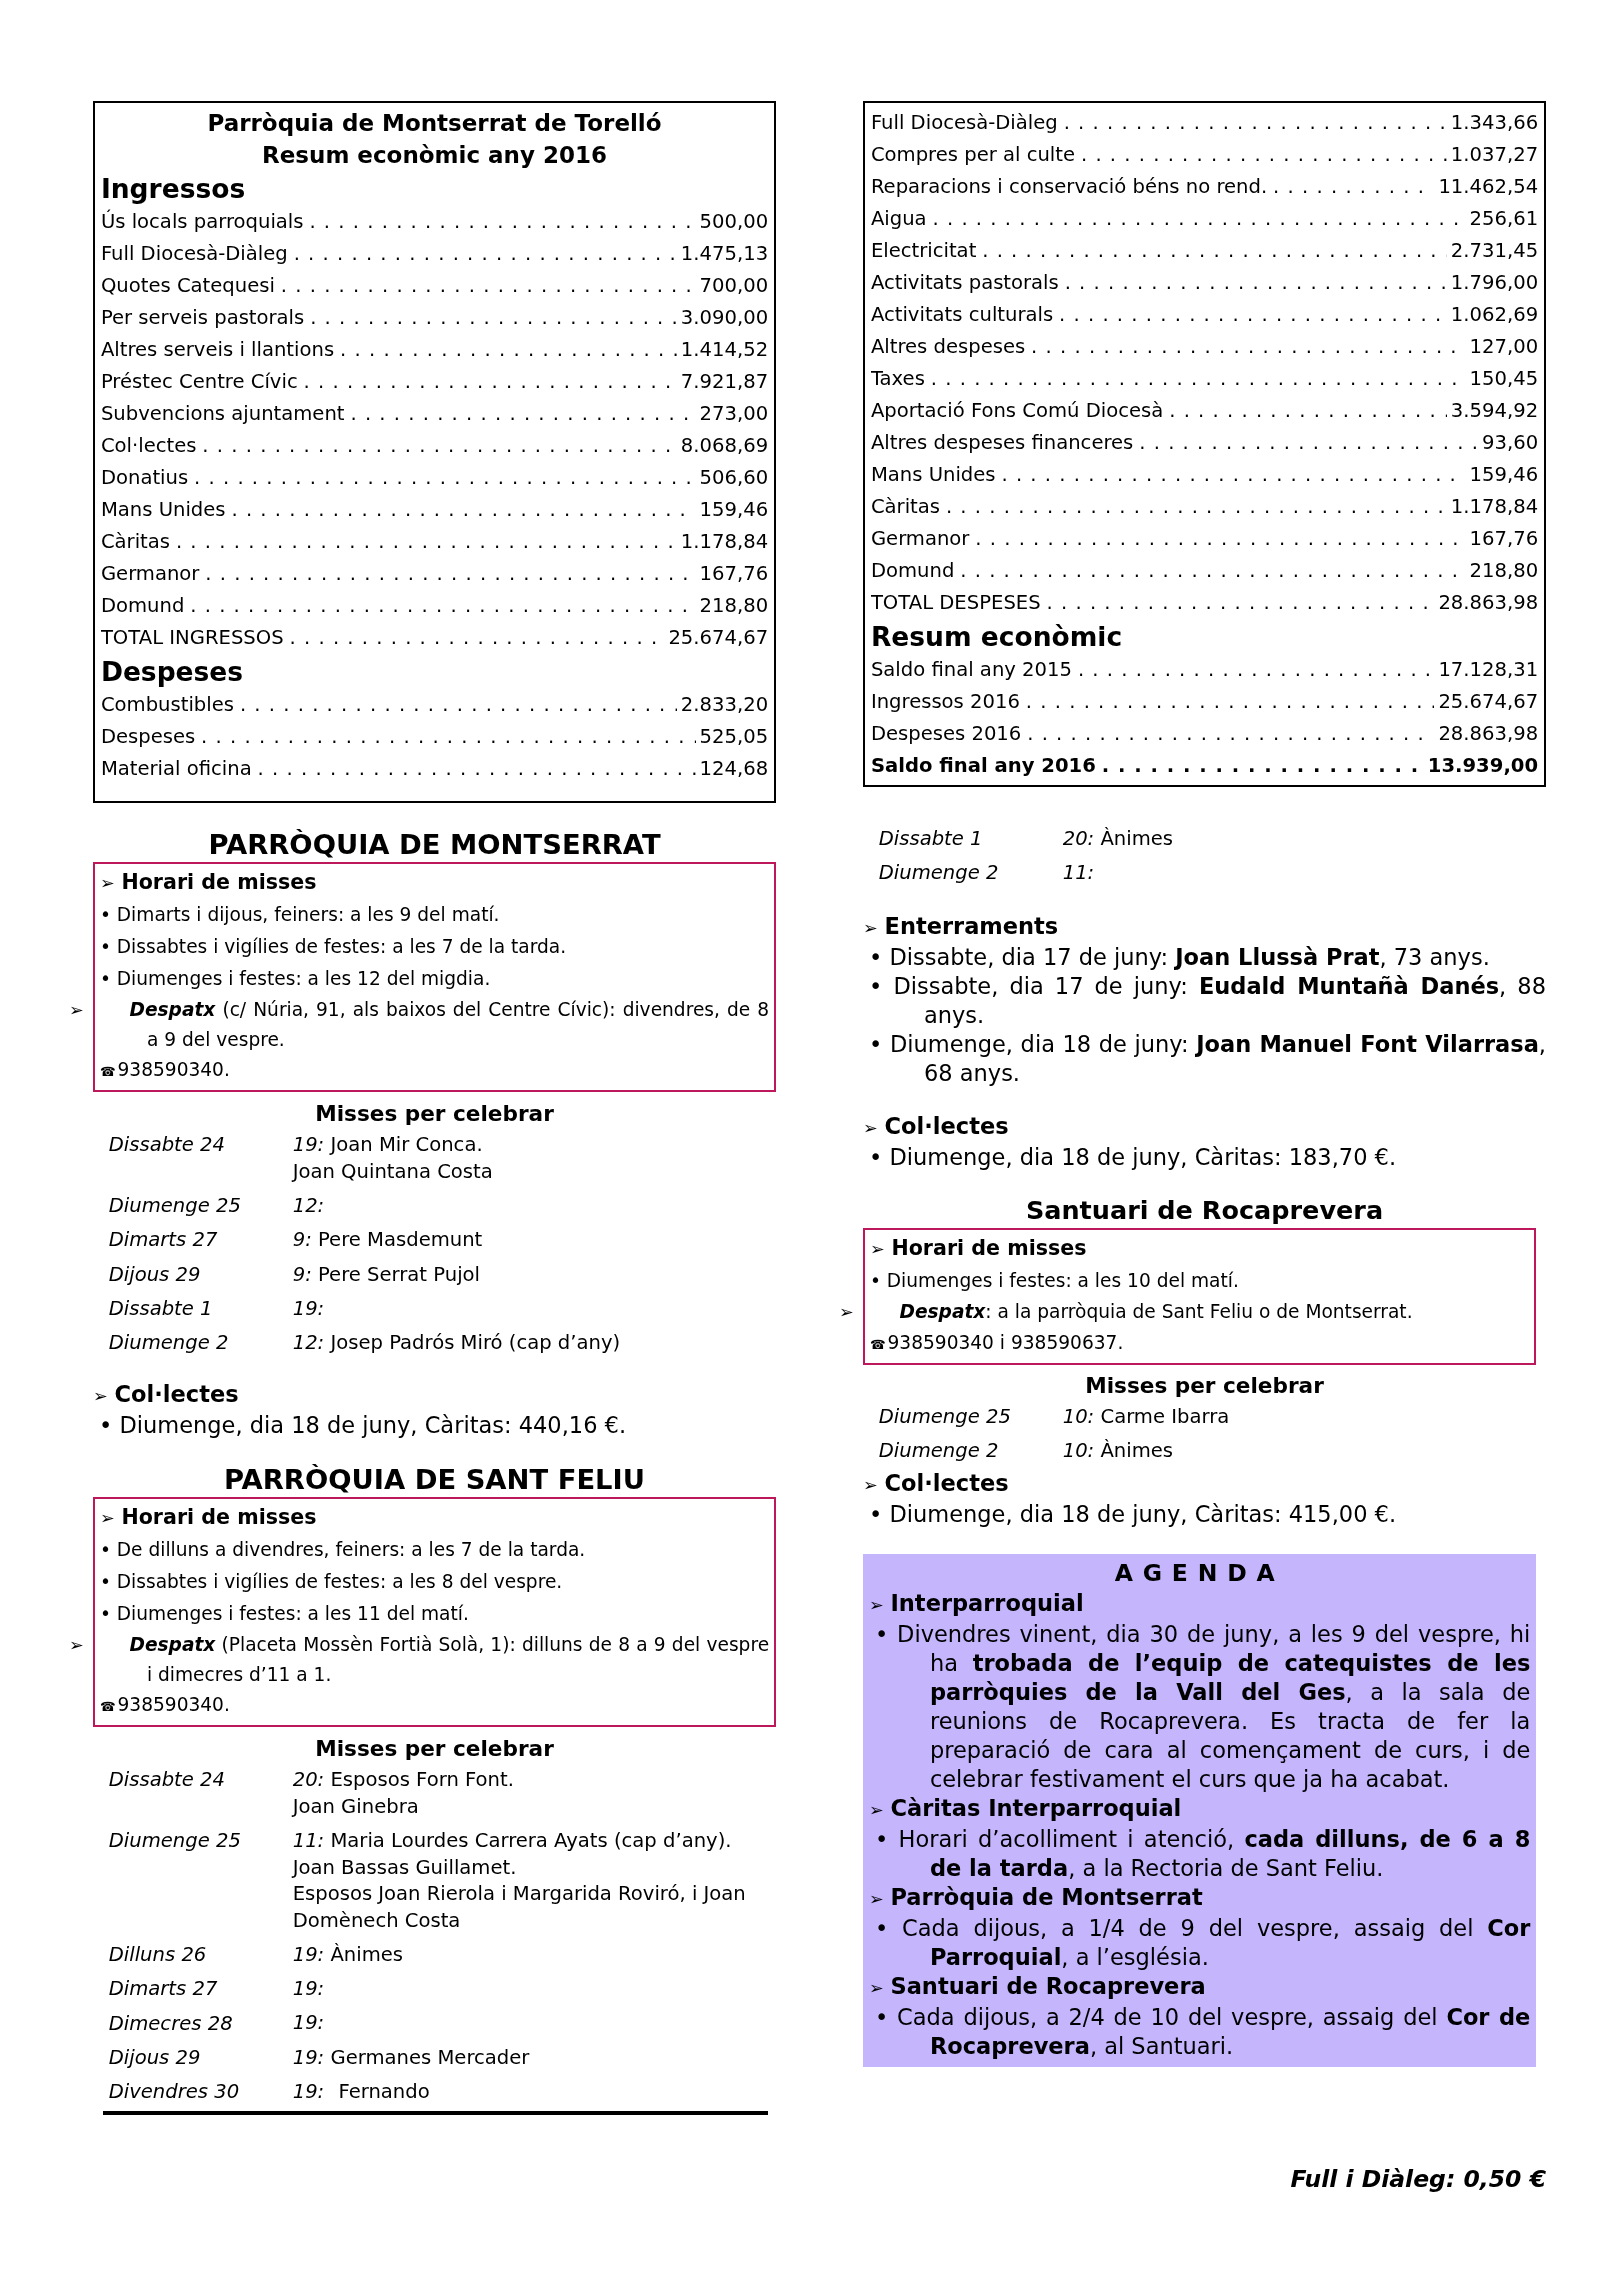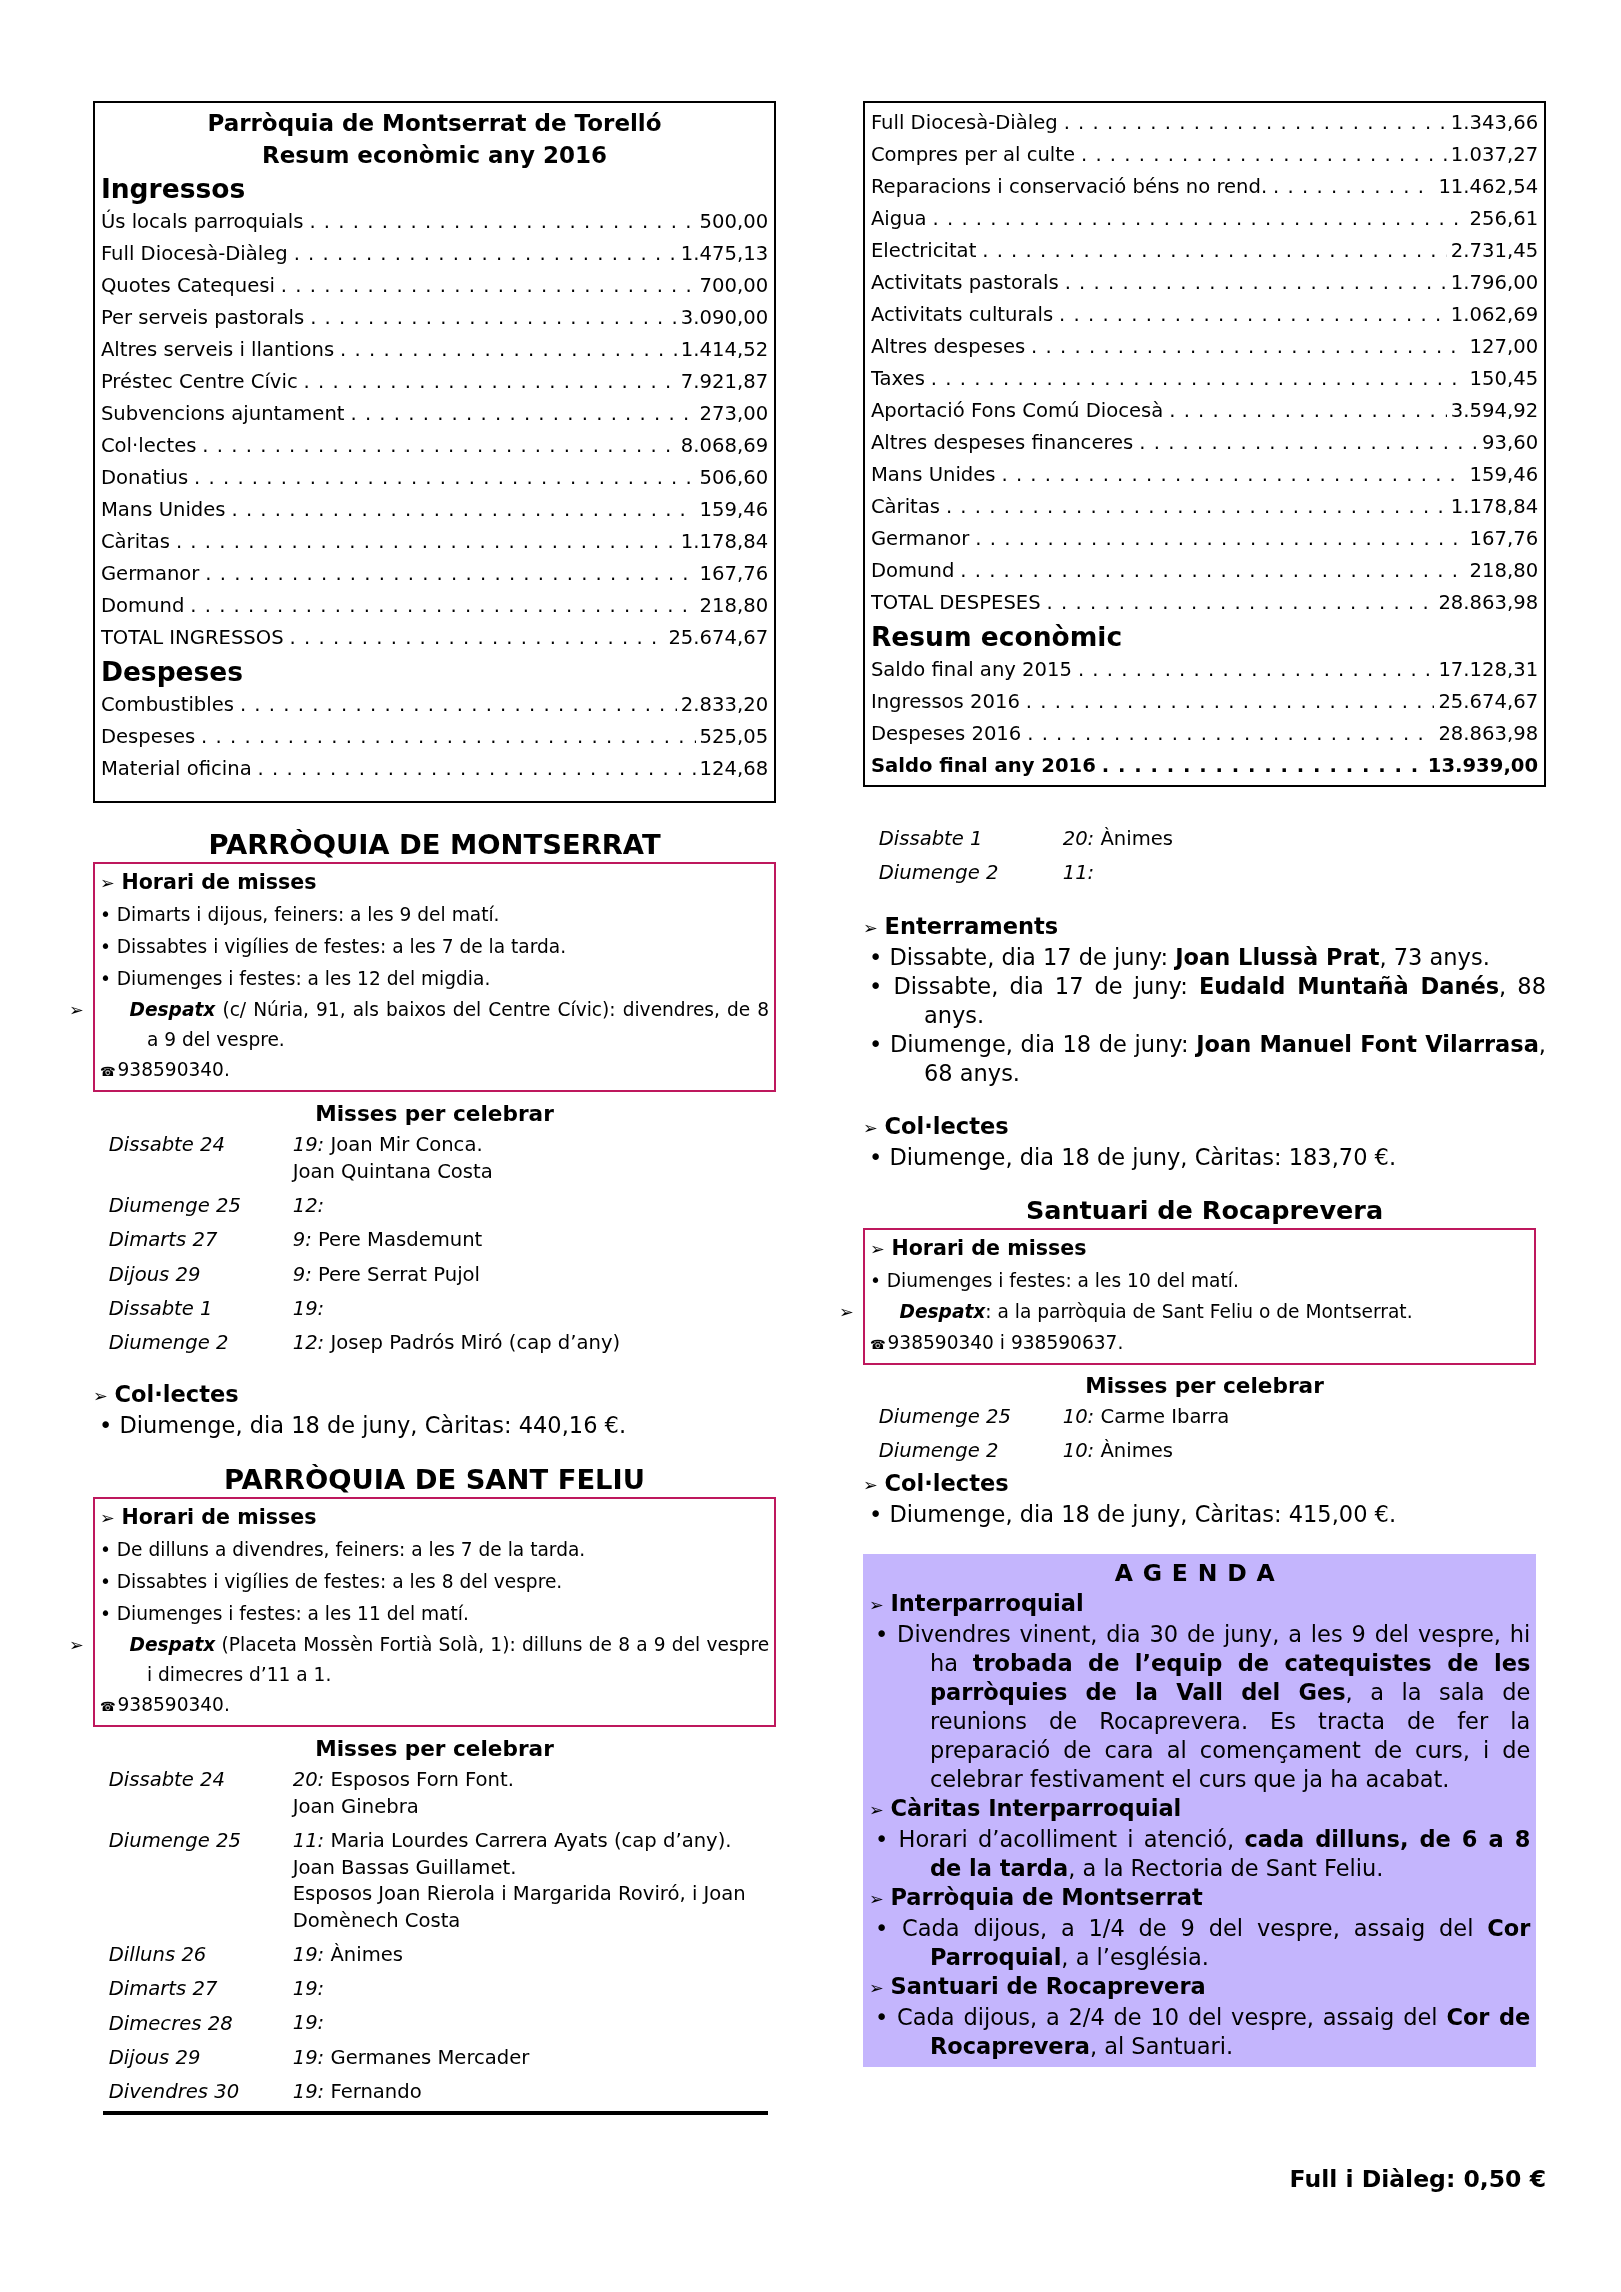--- a/index.html
+++ b/index.html
@@ -33,21 +33,21 @@
   .mass-row .txt { flex:1 1 auto; line-height:26.5px; padding-top:3.9px; padding-bottom:3.9px; }
   .mass-row .time { font-style:italic; }
 
   .news-head { font-weight:bold; font-size:22.5px; line-height:29px; }
   .news-item { font-size:22.5px; line-height:29px; padding-left:61px; text-indent:-55px; text-align:justify; }
   .news-item b { font-weight:bold; }
 
   .agenda { background:#c4b5fd; padding:3.9px 5.9px 5.9px 5.9px; }
   .agenda-title { text-align:center; font-weight:bold; font-size:23.5px; letter-spacing:9.8px; line-height:31px; }
   .rule { border-top:4.9px solid #000; }
-  .footer-price { position:absolute; right:75px; top:2165px; font-weight:bold; font-size:23.5px; }
+  .footer-price { position:absolute; right:75px; top:2165px; font-weight:bold; font-style:italic; font-size:23.5px; }
 </style>
 </head>
 <body>
 
 <div class="col col-left" style="top:101px;">
   <div class="fin-box" style="height:702px;">
     <div class="fin-title">Parròquia de Montserrat de Torelló</div>
     <div class="fin-title">Resum econòmic any 2016</div>
     <div class="fin-section">Ingressos</div>
     <div id="income-list">
@@ -224,21 +224,21 @@
       <div class="mass-row">
         <div class="day">Dimecres 28</div>
         <div class="txt"><span class="time">19:</span><span style="white-space: pre-line;"></span></div>
       </div>
       <div class="mass-row">
         <div class="day">Dijous 29</div>
         <div class="txt"><span class="time">19:</span><span style="white-space: pre-line;"> Germanes Mercader</span></div>
       </div>
       <div class="mass-row">
         <div class="day">Divendres 30</div>
-        <div class="txt"><span class="time">19:</span><span style="white-space: pre-line;"> Fernando</span></div>
+        <div class="txt"><span class="time">19:</span><span style="white-space: pre-line; margin-left: 8px;"> Fernando</span></div>
       </div>
     </div>
   <div class="rule" style="margin:2px 7.8px 0 9.8px;"></div>
 </div>
 
 <div class="col col-right" style="top:101px;">
   <div class="fin-box" style="height:686px;">
     <div id="exp-right-list">
         <div class="fin-row">
           <span class="lbl">Full Diocesà-Diàleg</span>

